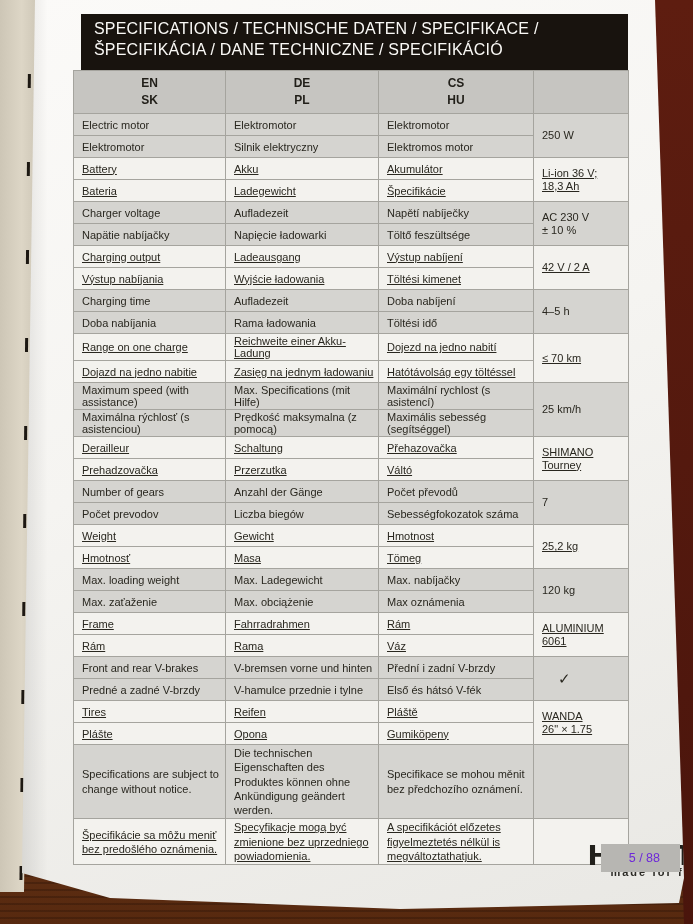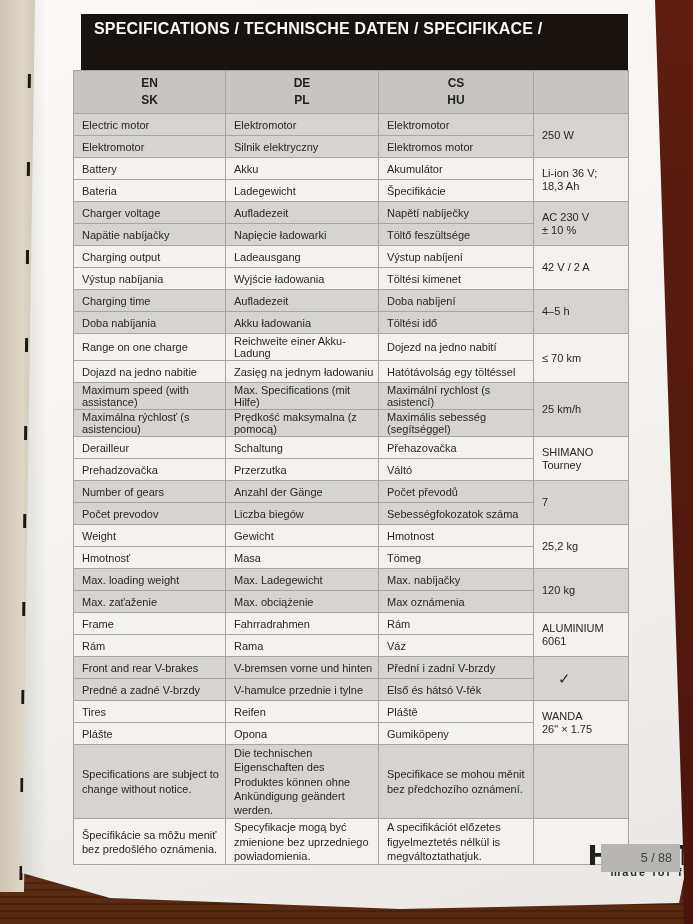--- a/index.html
+++ b/index.html
@@ -34,75 +34,76 @@
     position:absolute;top:0;left:20px;width:664px;height:912px;
     clip-path:polygon(15px 0,635px 0,664px 878px,659px 903px,380px 909px,90px 898px,2px 873px);
     background:
       linear-gradient(90deg, rgba(0,0,0,0.10) 0,rgba(0,0,0,0) 28px),
       linear-gradient(160deg,#fbfaf8 0%,#f5f4f1 45%,#e9e8e4 100%);
   }
   .title-band{
     position:absolute;left:61px;top:14px;width:547px;height:58px;
     background:#18130e;color:#faf9f6;
     padding:4px 0 0 13px;box-sizing:border-box;
-    font-weight:bold;font-size:16px;line-height:21px;letter-spacing:0.2px;
+    font-weight:normal;font-size:16px;line-height:21px;letter-spacing:0.2px;
   }
   table.spec{
     position:absolute;left:53px;top:70px;width:555px;
     border-collapse:collapse;table-layout:fixed;
   }
   table.spec td,table.spec th{
     border:1px solid #a5a49e;
     font-size:11px;color:#29271f;font-weight:normal;
     padding:1px 4px 1px 8px;text-align:left;vertical-align:middle;
     overflow:hidden;
   }
   col.c1{width:152px;}col.c2{width:153px;}col.c3{width:155px;}col.c4{width:95px;}
   tr.head th{
     background:#c6c5c1;text-align:center;font-weight:bold;font-size:12px;
     padding:2px 14px;height:38px;vertical-align:middle;color:#211f19;
   }
   tr.head th div{line-height:17px;}
   tr.shaded td{background:#d5d4d0;}
-  tr.light td{background:#f3f2ee;}
+  tr.light td{background:#f3f2ee;text-decoration:underline;}
   td.lang{height:19px;}
   td.value{
     font-weight:bold;font-size:12.5px;color:#16140f;
     white-space:pre-line;line-height:1.18;padding-left:9px;
   }
   td.value.check{font-size:15px;padding-left:24px;}
   td.note{font-size:10.5px;line-height:1.3;padding:4px 8px 5px 8px;vertical-align:top;}
   .footer-logo{
     position:absolute;left:17px;top:843px;width:664px;text-align:right;color:#21201b;
   }
   .logo-word{
     font-family:"DejaVu Sans",sans-serif;font-weight:900;font-size:27px;
     line-height:26px;letter-spacing:1px;transform:scaleY(0.96);display:inline-block;
   }
   .logo-reg{font-size:9px;vertical-align:top;line-height:12px;font-weight:bold;}
   .logo-tagline{
     font-size:11px;font-weight:bold;letter-spacing:2px;margin-top:-3px;color:#2b2a25;
   }
   .page-box{
     position:absolute;left:581px;top:844px;width:79px;height:28px;
-    background:#b7b6b2;color:#404040;
-    font-size:12.5px;line-height:28px;text-align:right;padding-right:8px;box-sizing:border-box;
+    background:#b7b6b2;color:#6d28d9;
+    font-size:12.5px;line-height:28px;text-align:right;padding-right:20px;box-sizing:border-box;
   }
 </style>
 </head>
 <body>
 
 <div class="maroon-strip"></div>
 <div class="dark-corner"></div>
 <div class="binding-edge"></div>
 
 <div class="paper">
 
   <div class="title-band">
     <div>SPECIFICATIONS / TECHNISCHE DATEN / SPECIFIKACE /</div>
+    <div>ŠPECIFIKÁCIA / DANE TECHNICZNE / SPECIFIKÁCIÓ</div>
   </div>
 
   <table class="spec">
     <colgroup>
       <col class="c1">
         <col class="c2">
         <col class="c3">
         <col class="c4">
     </colgroup>
     <thead>
@@ -170,21 +171,21 @@
           <td class="lang">Töltési kimenet</td>
         </tr>
         <tr class="shaded">
           <td class="lang">Charging time</td>
           <td class="lang">Aufladezeit</td>
           <td class="lang">Doba nabíjení</td>
           <td class="value" rowspan="2">4–5 h</td>
         </tr>
         <tr class="shaded">
           <td class="lang">Doba nabíjania</td>
-          <td class="lang">Akku ładowania</td>
+          <td class="lang">Rama ładowania</td>
           <td class="lang">Töltési idő</td>
         </tr>
         <tr class="light">
           <td class="lang">Range on one charge</td>
           <td class="lang">Reichweite einer Akku-Ladung</td>
           <td class="lang">Dojezd na jedno nabití</td>
           <td class="value" rowspan="2">≤ 70 km</td>
         </tr>
         <tr class="light">
           <td class="lang">Dojazd na jedno nabitie</td>

